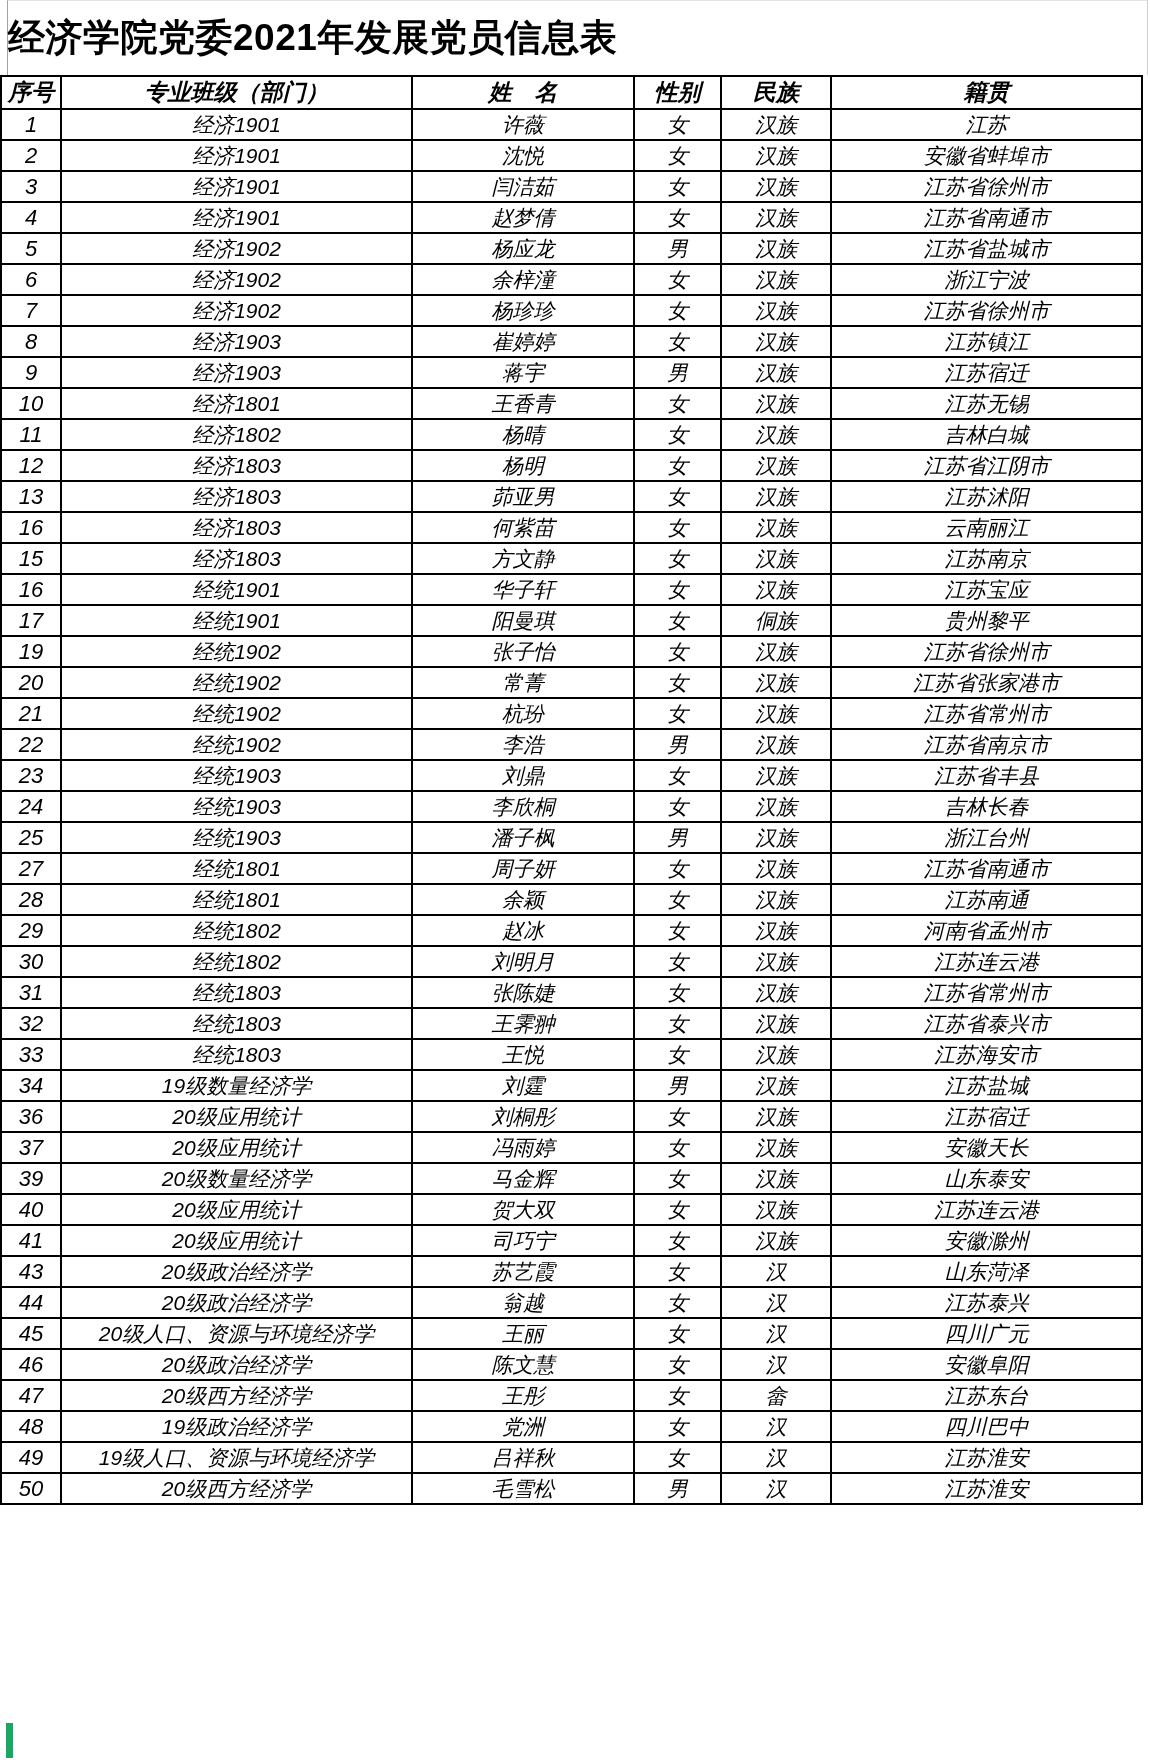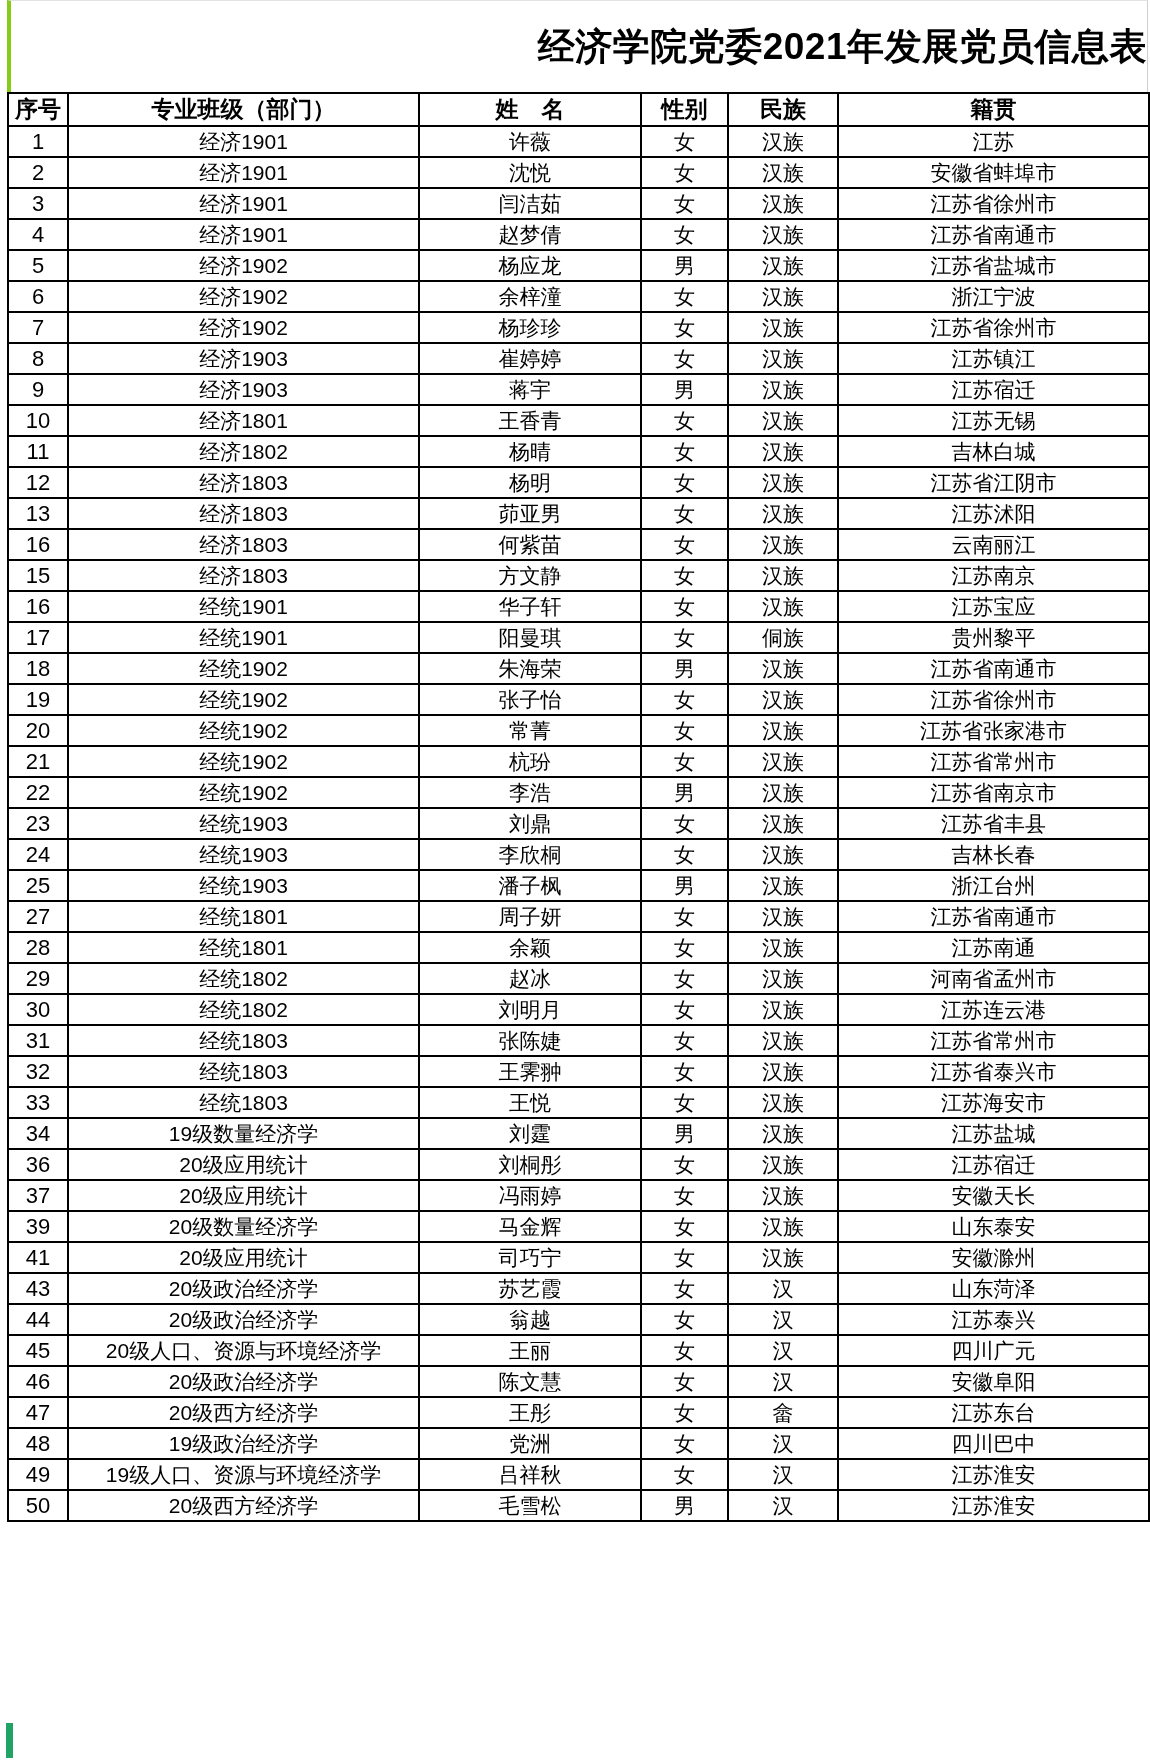--- a/index.html
+++ b/index.html
@@ -8,41 +8,41 @@
     width: 1150px; height: 1760px;
     background: #ffffff;
     font-family: "Liberation Sans", sans-serif;
     color: #000000;
   }
   .sheet { position: relative; width: 1150px; height: 1760px; overflow: hidden; }
 
   .title-zone {
     margin-left: 7px;
     width: 1141px;
-    height: 92px;
-    border-left: 4px solid #84cc16;
+    height: 75px;
+    border-left: 1px solid #84cc16;
     border-right: 1px solid #cfcfcf;
     border-top: 1px solid #e3e3e3;
     display: flex;
     align-items: center;
-    justify-content: flex-end;
+    justify-content: flex-start;
   }
   .title-zone h1 {
     margin: 0;
     font-size: 37px;
     font-weight: 700;
     letter-spacing: 0.5px;
     white-space: nowrap;
   }
 
   table.roster {
-    margin-left: 7px;
     width: 1141px;
     border-collapse: collapse;
     table-layout: fixed;
+    font-style: italic;
   }
   table.roster th, table.roster td {
     border: 2px solid #000000;
     text-align: center;
     vertical-align: middle;
     padding: 0 2px;
     overflow: hidden;
     white-space: nowrap;
   }
   table.roster th {
@@ -225,28 +225,20 @@
         </tr>
         <tr>
           <td class="col-no">17</td>
           <td class="col-class_dept">经统1901</td>
           <td class="col-name">阳曼琪</td>
           <td class="col-gender">女</td>
           <td class="col-ethnicity">侗族</td>
           <td class="col-hometown">贵州黎平</td>
         </tr>
         <tr>
-          <td class="col-no">18</td>
-          <td class="col-class_dept">经统1902</td>
-          <td class="col-name">朱海荣</td>
-          <td class="col-gender">男</td>
-          <td class="col-ethnicity">汉族</td>
-          <td class="col-hometown">江苏省南通市</td>
-        </tr>
-        <tr>
           <td class="col-no">19</td>
           <td class="col-class_dept">经统1902</td>
           <td class="col-name">张子怡</td>
           <td class="col-gender">女</td>
           <td class="col-ethnicity">汉族</td>
           <td class="col-hometown">江苏省徐州市</td>
         </tr>
         <tr>
           <td class="col-no">20</td>
           <td class="col-class_dept">经统1902</td>
@@ -375,20 +367,28 @@
           <td class="col-ethnicity">汉族</td>
           <td class="col-hometown">安徽天长</td>
         </tr>
         <tr>
           <td class="col-no">39</td>
           <td class="col-class_dept">20级数量经济学</td>
           <td class="col-name">马金辉</td>
           <td class="col-gender">女</td>
           <td class="col-ethnicity">汉族</td>
           <td class="col-hometown">山东泰安</td>
+        </tr>
+        <tr>
+          <td class="col-no">40</td>
+          <td class="col-class_dept">20级应用统计</td>
+          <td class="col-name">贺大双</td>
+          <td class="col-gender">女</td>
+          <td class="col-ethnicity">汉族</td>
+          <td class="col-hometown">江苏连云港</td>
         </tr>
         <tr>
           <td class="col-no">41</td>
           <td class="col-class_dept">20级应用统计</td>
           <td class="col-name">司巧宁</td>
           <td class="col-gender">女</td>
           <td class="col-ethnicity">汉族</td>
           <td class="col-hometown">安徽滁州</td>
         </tr>
         <tr>

